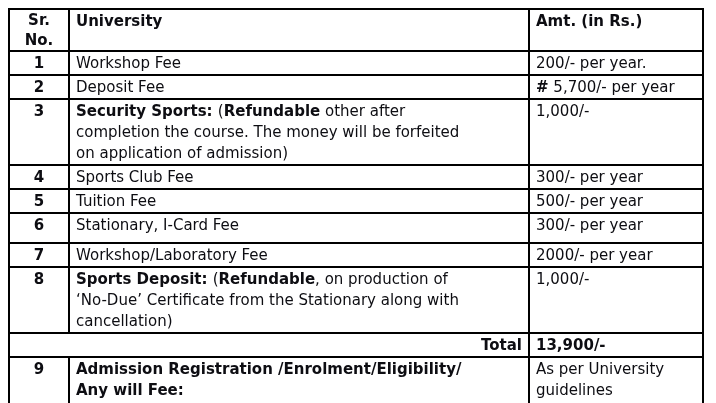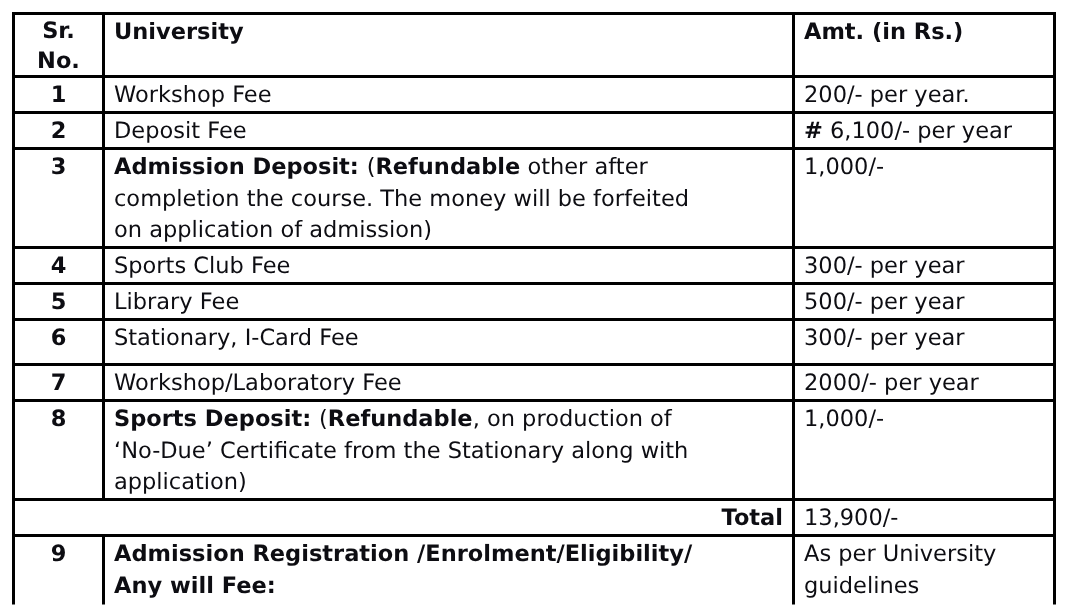--- a/index.html
+++ b/index.html
@@ -25,21 +25,21 @@
     line-height: 21px;
     overflow: hidden;
     text-align: left;
     font-weight: normal;
   }
   .fee-table th { font-weight: bold; }
   th.sr-head { text-align: center; line-height: 20px; padding: 0 2px; border-radius: 11px; }
   td.sr { text-align: center; font-weight: bold; padding: 1px 2px 0 2px; }
   .b { font-weight: bold; }
   td.total-label { text-align: right; font-weight: bold; padding-left: 22px; }
-  td.total-amt { font-weight: normal; }
+  td.total-amt { font-weight: bold; }
 </style>
 </head>
 <body>
 
 <table class="fee-table">
   <colgroup>
     <col style="width:60px">
     <col style="width:460px">
     <col style="width:174px">
   </colgroup>
@@ -53,56 +53,56 @@
 
   <tr style="height:21px">
     <td class="sr">1</td>
     <td class="b">Workshop Fee</td>
     <td>200/- per year.</td>
   </tr>
 
   <tr style="height:21px">
     <td class="sr">2</td>
     <td class="b">Deposit Fee</td>
-    <td><span class="b">#</span><span> 6,100/- per year</span></td>
+    <td><span class="b">#</span><span> 5,700/- per year</span></td>
   </tr>
 
   <tr style="height:65px">
     <td class="sr">3</td>
-    <td><span class="b">Admission Deposit: </span><span>(</span><span class="b">Refundable</span><span> other after</span><br><span>completion the course. The money will be forfeited</span><br><span>on application of admission)</span></td>
+    <td><span class="b">Security Sports: </span><span>(</span><span class="b">Refundable</span><span> other after</span><br><span>completion the course. The money will be forfeited</span><br><span>on application of admission)</span></td>
     <td>1,000/-</td>
   </tr>
 
   <tr style="height:21px">
     <td class="sr">4</td>
     <td class="b">Sports Club Fee</td>
     <td>300/- per year</td>
   </tr>
 
   <tr style="height:20px">
     <td class="sr">5</td>
-    <td class="b">Library Fee</td>
+    <td class="b">Tuition Fee</td>
     <td>500/- per year</td>
   </tr>
 
   <tr style="height:30px">
     <td class="sr">6</td>
     <td class="b">Stationary, I-Card Fee</td>
     <td>300/- per year</td>
   </tr>
 
   <tr style="height:24px">
     <td class="sr">7</td>
     <td>Workshop/Laboratory Fee</td>
     <td>2000/- per year</td>
   </tr>
 
   <tr style="height:62px">
     <td class="sr">8</td>
-    <td><span class="b">Sports Deposit: </span><span>(</span><span class="b">Refundable</span><span>, on production of</span><br><span>‘No-Due’ Certificate from the Stationary along with</span><br><span>application)</span></td>
+    <td><span class="b">Sports Deposit: </span><span>(</span><span class="b">Refundable</span><span>, on production of</span><br><span>‘No-Due’ Certificate from the Stationary along with</span><br><span>cancellation)</span></td>
     <td>1,000/-</td>
   </tr>
 
   <tr style="height:20px">
     <td colspan="2" class="total-label">Total</td>
     <td class="total-amt">13,900/-</td>
   </tr>
 
   <tr style="height:57px">
     <td class="sr">9</td>

